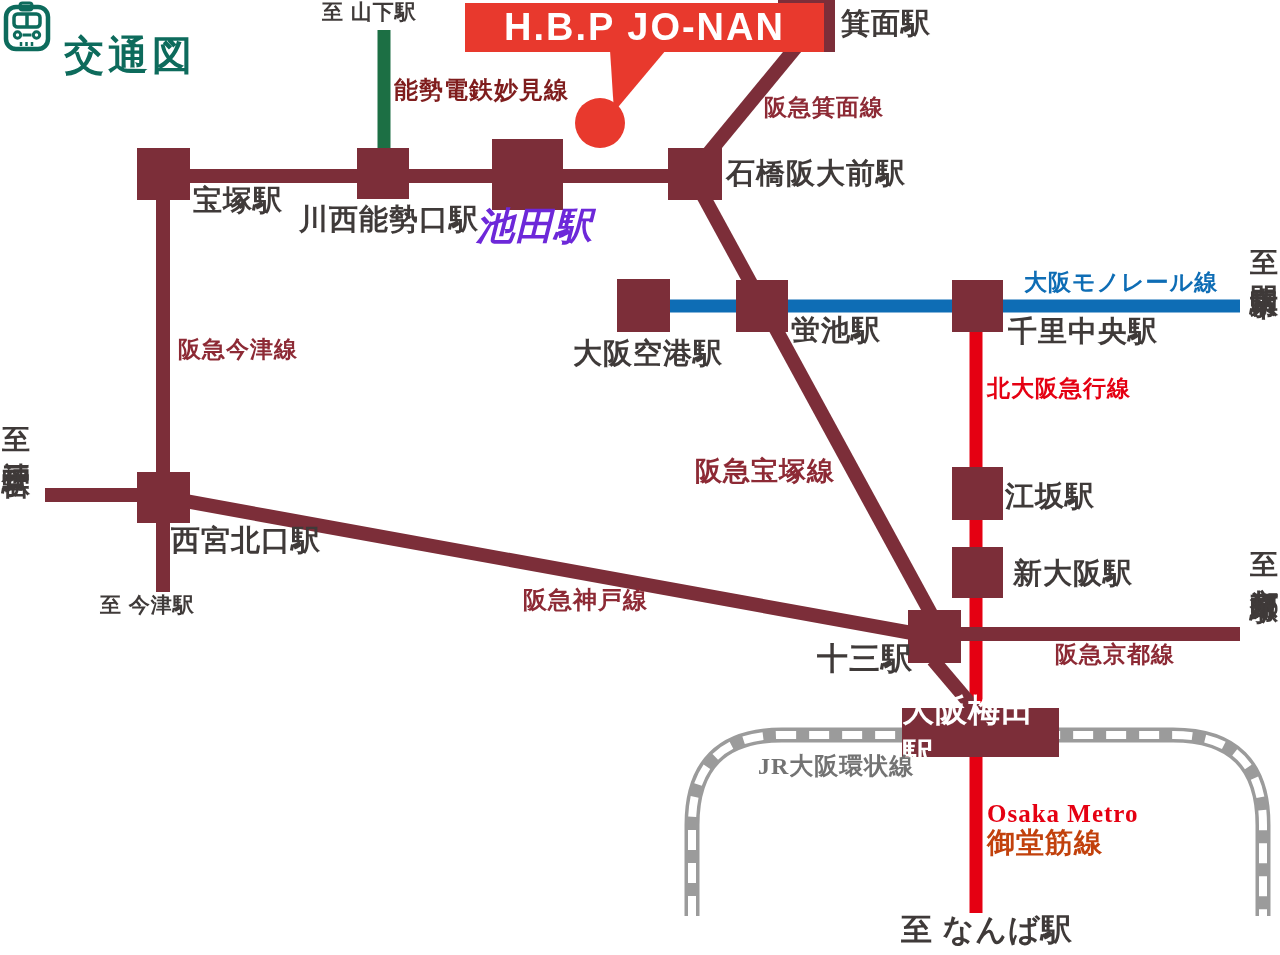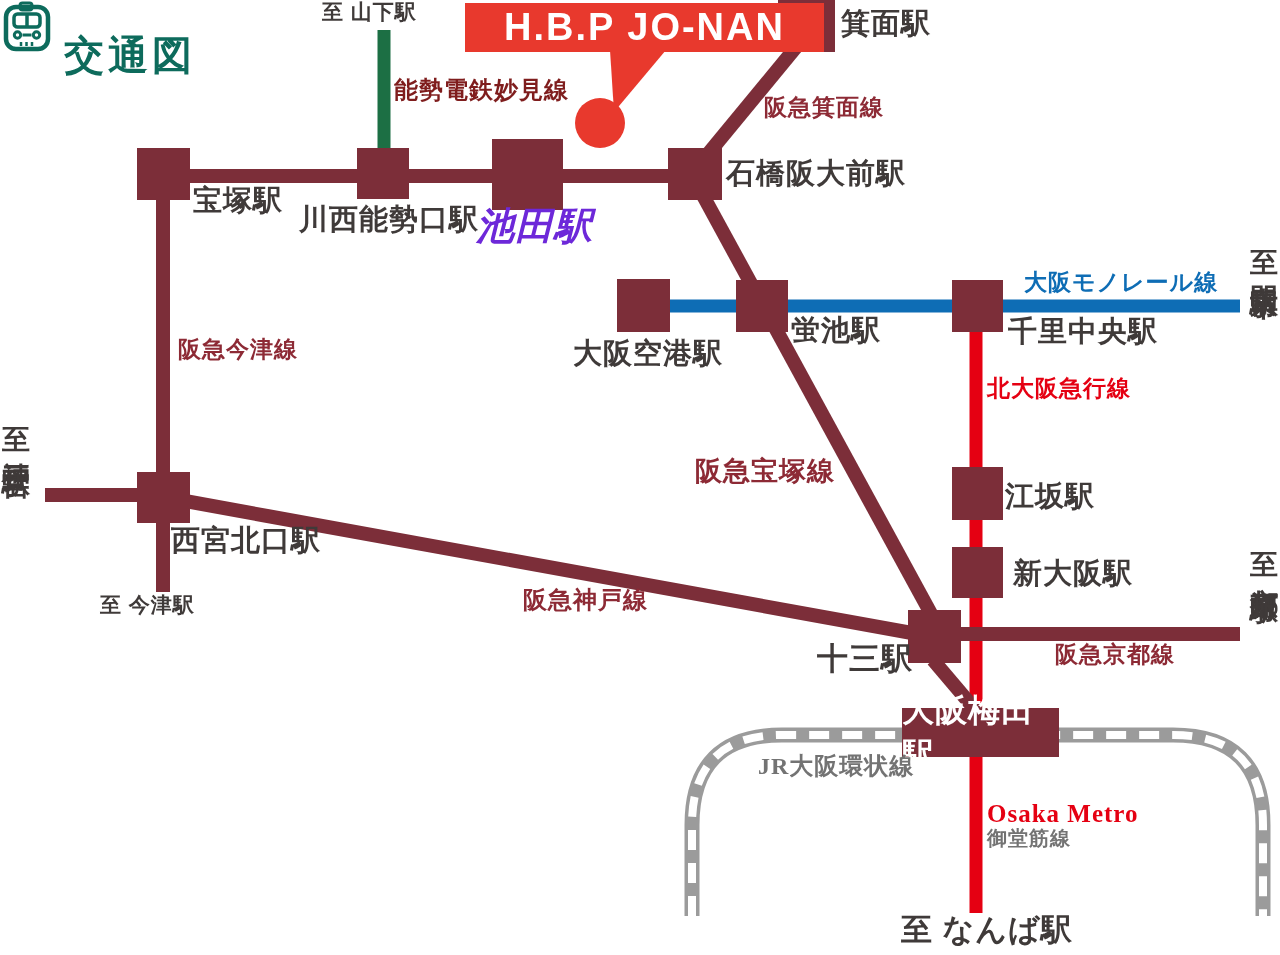--- a/index.html
+++ b/index.html
@@ -110,15 +110,15 @@
   <div class="lbl line-lbl" style="left:394px;top:78px;color:#7f1d1d;font-size:24px;">能勢電鉄妙見線</div>
   <div class="lbl line-lbl" style="left:764px;top:96px;">阪急箕面線</div>
   <div class="lbl line-lbl" style="left:1024px;top:271px;color:#0e6db5;">大阪モノレール線</div>
   <div class="lbl line-lbl" style="left:987px;top:377px;color:#e50012;">北大阪急行線</div>
   <div class="lbl line-lbl" style="left:178px;top:338px;">阪急今津線</div>
   <div class="lbl line-lbl" style="left:695px;top:457px;font-size:27px;">阪急宝塚線</div>
   <div class="lbl line-lbl" style="left:523px;top:588px;font-size:24px;">阪急神戸線</div>
   <div class="lbl line-lbl" style="left:1055px;top:643px;">阪急京都線</div>
   <div class="lbl line-lbl" style="left:758px;top:754px;font-size:24px;color:#737373;">JR大阪環状線</div>
   <div class="lbl line-lbl" style="left:987px;top:801px;font-size:25px;color:#e50012;">Osaka Metro</div>
-  <div class="lbl line-lbl" style="left:987px;top:828px;font-size:20px;color:#737373;">御堂筋線</div>
+  <div class="lbl line-lbl" style="left:987px;top:828px;font-size:28px;color:#c2410c;">御堂筋線</div>
 
 </div>
 
 </body></html>

